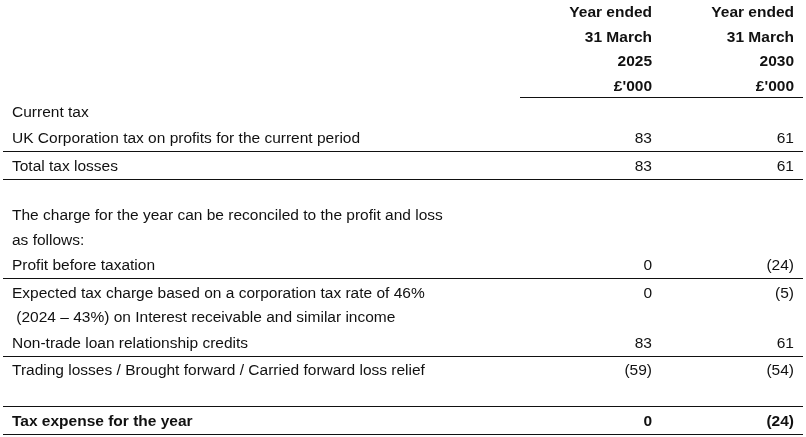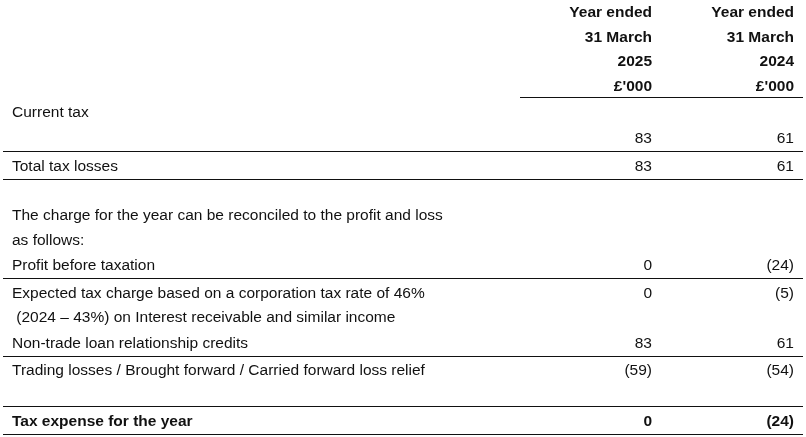--- a/index.html
+++ b/index.html
@@ -25,29 +25,30 @@
 <div>
   <div class="hdr c1">
     <div>Year ended</div>
     <div>31 March</div>
     <div>2025</div>
     <div>£'000</div>
   </div>
   <div class="hdr c2">
     <div>Year ended</div>
     <div>31 March</div>
-    <div>2024</div>
+    <div>2030</div>
     <div>£'000</div>
   </div>
   <div class="hdr-rule"></div>
 
   <div class="row" style="top:100px">
     <span class="lbl">Current tax</span>
   </div>
   <div class="row" style="top:126px">
+    <span class="lbl">UK Corporation tax on profits for the current period</span>
     <span class="v1">83</span>
     <span class="v2">61</span>
   </div>
   <div class="rule" style="top:151px"></div>
   <div class="row" style="top:154px">
     <span class="lbl">Total tax losses</span>
     <span class="v1">83</span>
     <span class="v2">61</span>
   </div>
   <div class="rule" style="top:179px"></div>

